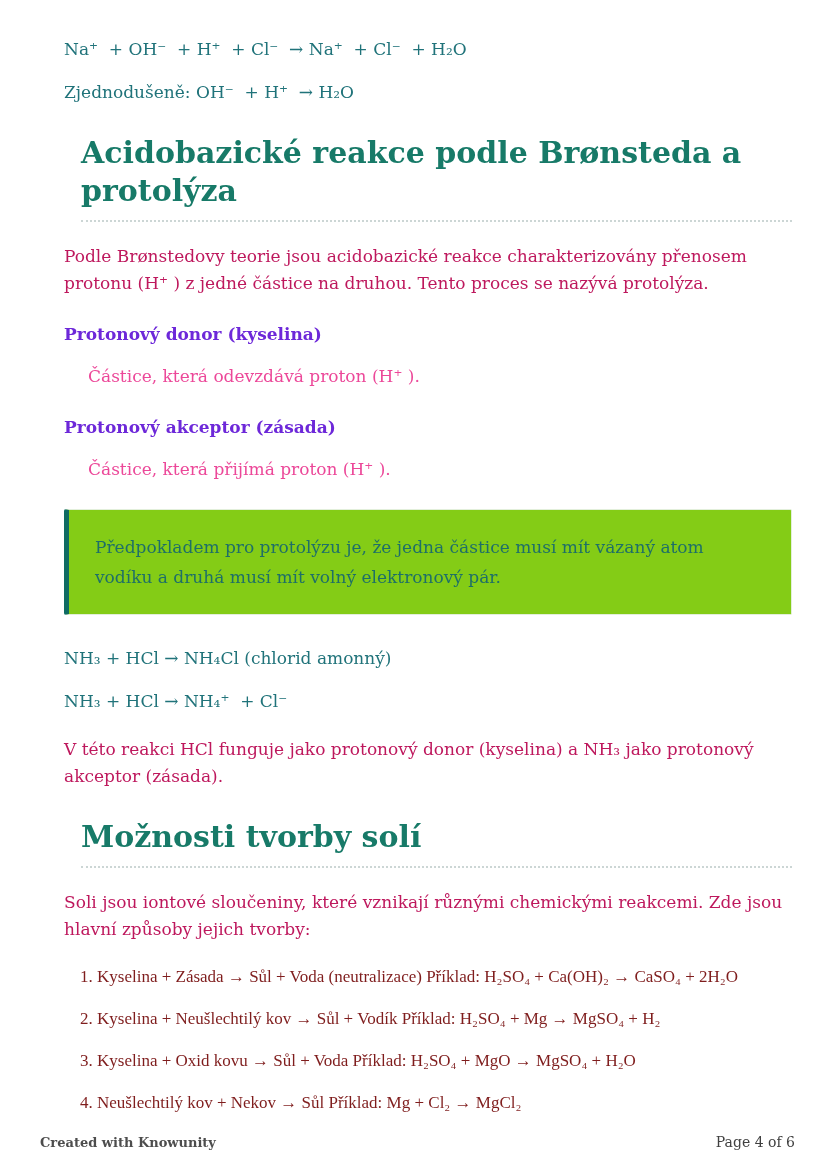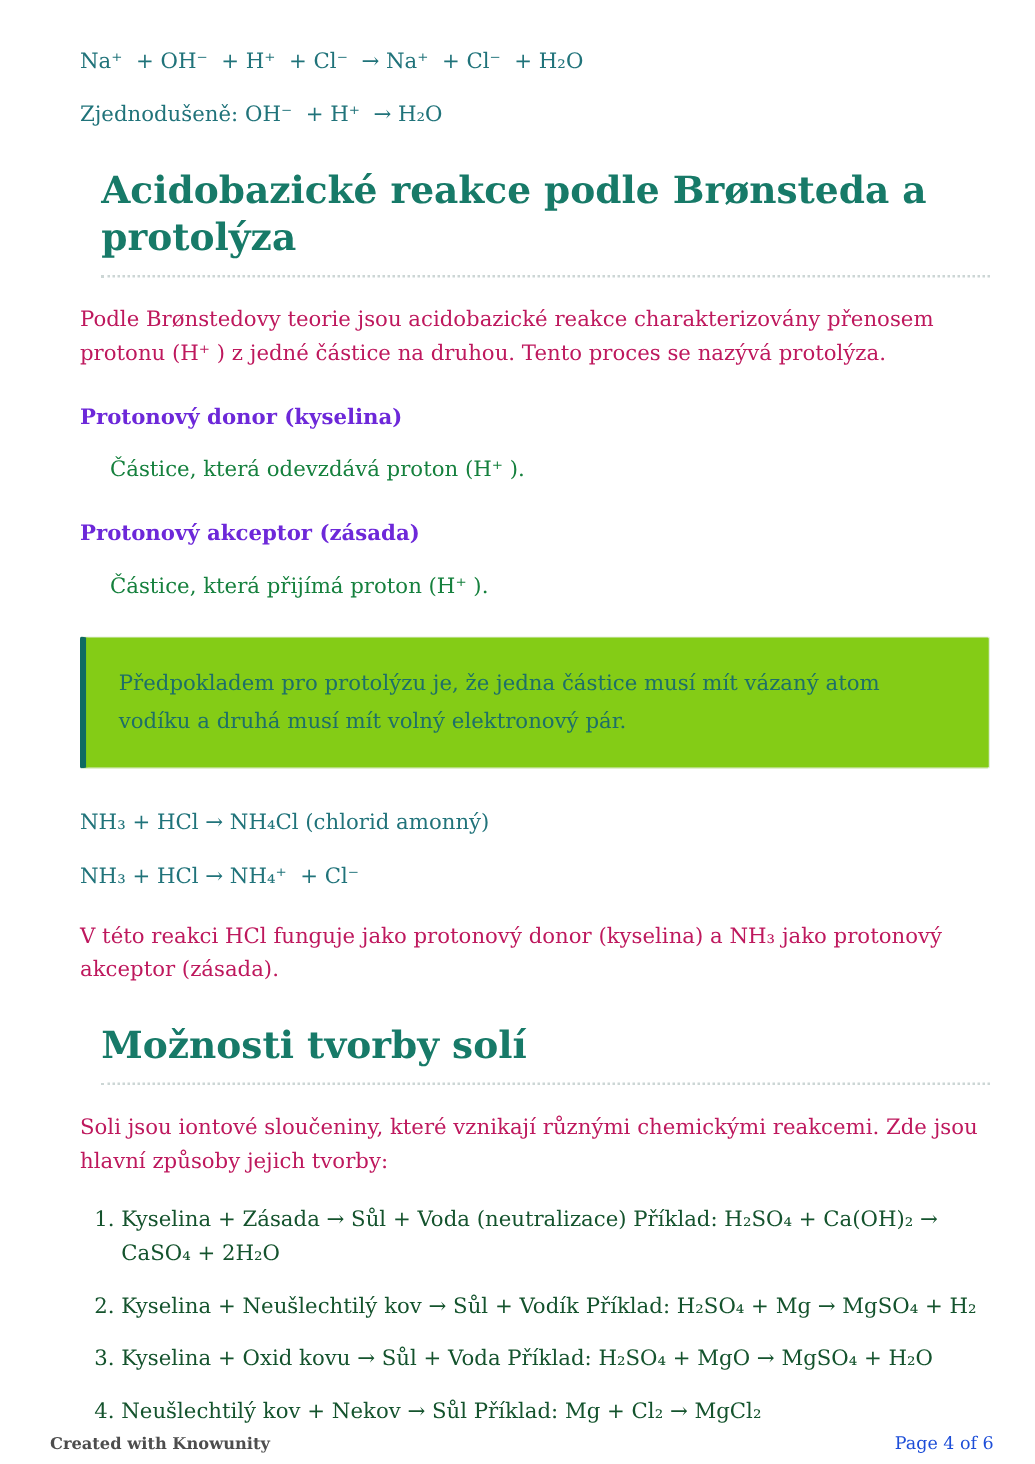--- a/index.html
+++ b/index.html
@@ -47,21 +47,21 @@
     font-size: 17px;
     line-height: 27px;
     font-weight: bold;
     color: #6d28d9;
     margin: 24px 0 15px 0;
   }
   .definition-desc {
     font-size: 17px;
     line-height: 27px;
     margin: 0 0 15px 24px;
-    color: #15803d;
+    color: #ec4899;
   }
   .callout {
     margin: 26px 0 30px 0;
     background: #84cc16;
     border: 1px solid #e2efda;
     border-left: 5px solid #0f6b62;
     border-radius: 2px;
     padding: 22px 26px;
   }
   .callout p {
@@ -71,39 +71,40 @@
     color: #1e6f68;
   }
   ol.salt-list {
     margin: 20px 0 0 0;
     padding-left: 33px;
   }
   ol.salt-list li {
     font-size: 17px;
     line-height: 27px;
     margin-bottom: 15px;
-    color: #14532d;
+    color: #7f1d1d;
+    font-family: Liberation Serif, serif;
   }
   .footer {
     position: absolute;
     left: 40px;
     right: 33px;
-    bottom: 8px;
+    bottom: 21px;
     display: flex;
     justify-content: space-between;
     align-items: center;
   }
   .footer-credit {
     font-size: 13px;
     font-weight: bold;
     color: #4d4d4d;
   }
   .footer-page {
     font-size: 14px;
-    color: #1d4ed8;
+    color: #404040;
   }
 </style>
 </head>
 <body>
 
 <div class="page">
   <div class="content">
 
     <p class="equation">Na⁺  + OH⁻  + H⁺  + Cl⁻  → Na⁺  + Cl⁻  + H₂O</p>
     <p class="equation">Zjednodušeně: OH⁻  + H⁺  → H₂O</p>

